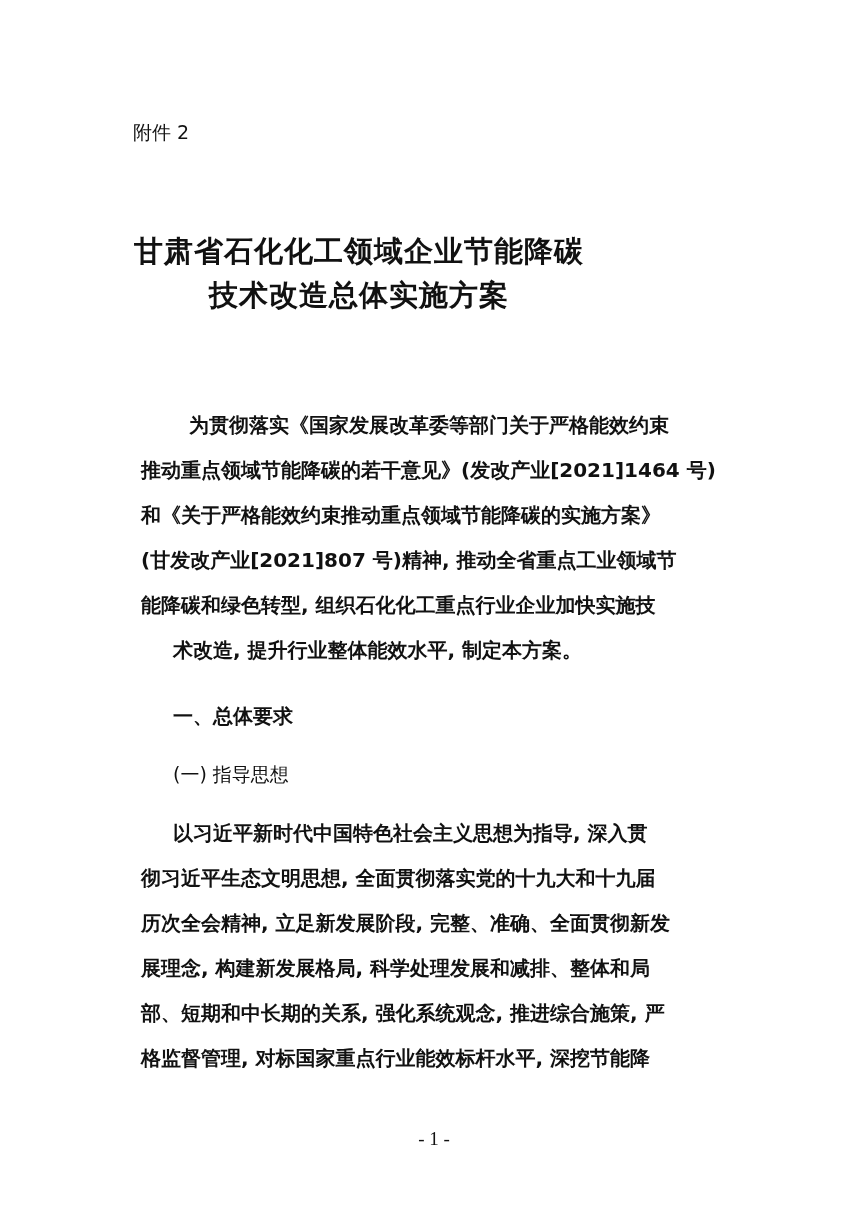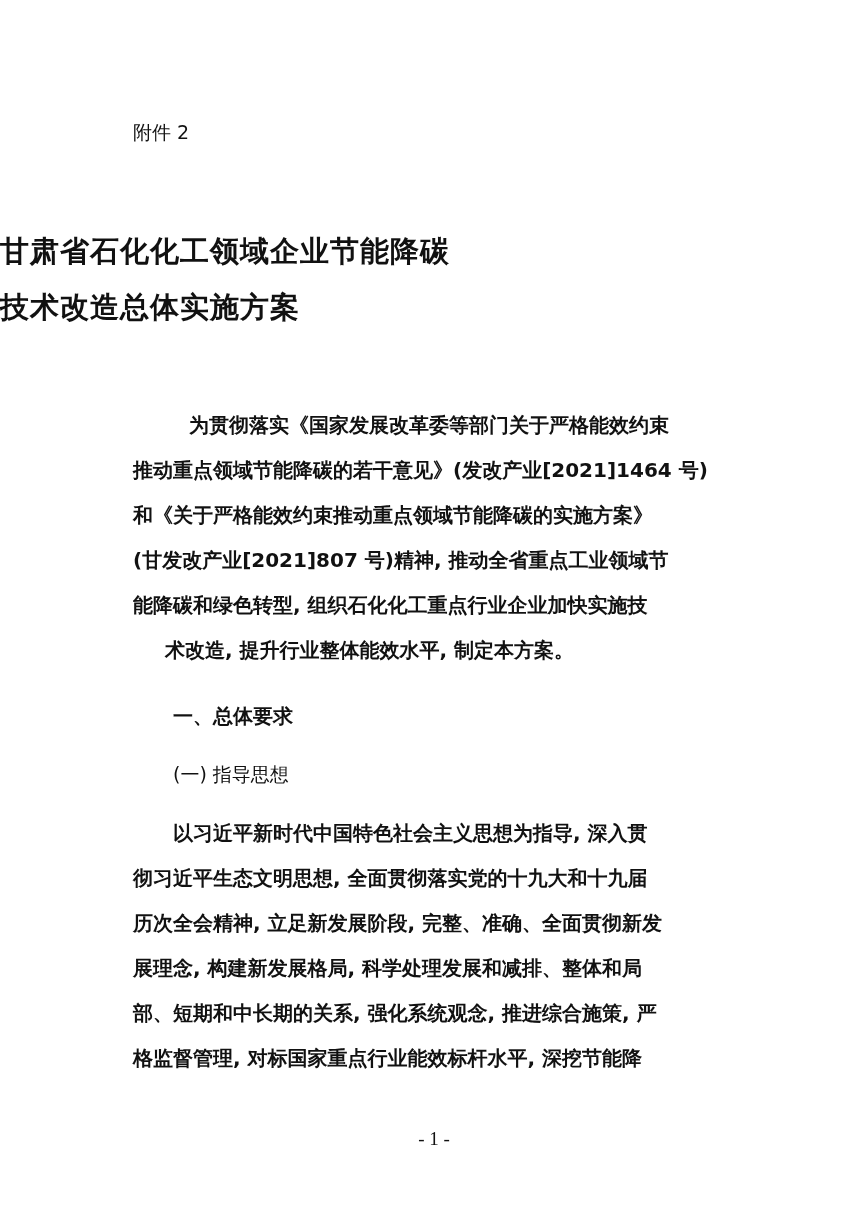--- a/index.html
+++ b/index.html
@@ -1,25 +1,25 @@
 <!DOCTYPE html>
 <html><head>
 <meta charset="utf-8">
 <style>
   html, body { margin: 0; padding: 0; background: #ffffff; }
   body { width: 868px; height: 1227px; position: relative; overflow: hidden;
          font-family: "DejaVu Sans", "Liberation Sans", sans-serif; color: #111; }
   .attach { position: absolute; left: 133px; top: 120px; font-size: 19px; text-align: center; }
-  .title { position: absolute; left: 0; width: 718px; text-align: left;
+  .title { position: absolute; left: 0; width: 718px; text-align: center;
            font-size: 29px; font-weight: bold; letter-spacing: 1px; }
   .t1 { top: 232px; }
-  .t2 { top: 288px; }
+  .t2 { top: 276px; }
   .para { position: absolute; left: 133px; width: 600px; font-size: 20px;
           font-weight: bold; }
-  .line { position: absolute; left: 0; white-space: nowrap; height: 26px; line-height: 26px; }
+  .line { position: absolute; left: 8px; white-space: nowrap; height: 26px; line-height: 26px; }
   .h1 { position: absolute; left: 173px; top: 703px; font-size: 20px; font-weight: bold; font-family: Liberation Mono, monospace; }
   .h2 { position: absolute; left: 173px; top: 762px; font-size: 19px; }
   .pageno { position: absolute; left: 0; width: 868px; text-align: center; top: 1128px;
             font-family: "Liberation Serif", serif; font-size: 19px; }
 </style>
 </head>
 <body>
 
 <div>
   <div class="attach">附件 2</div>

